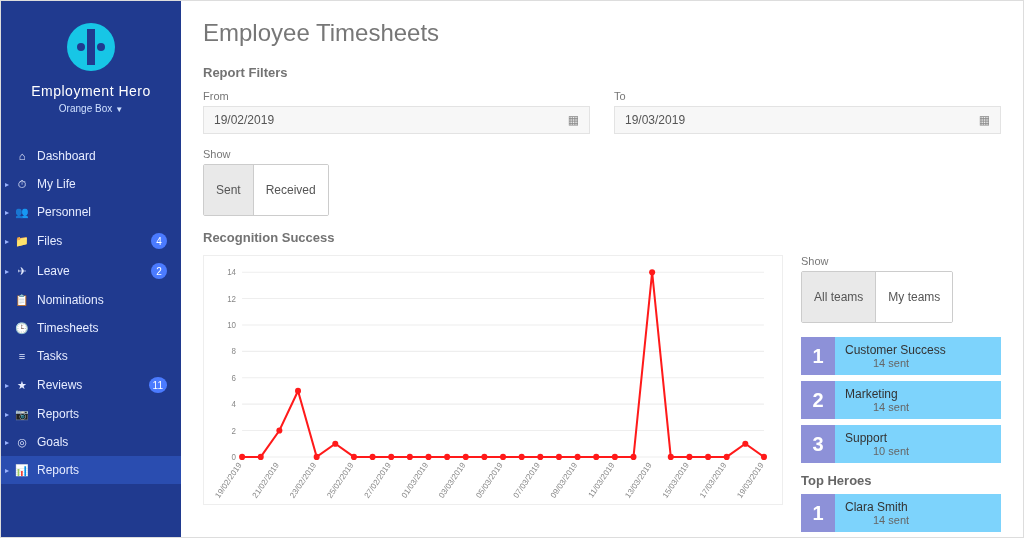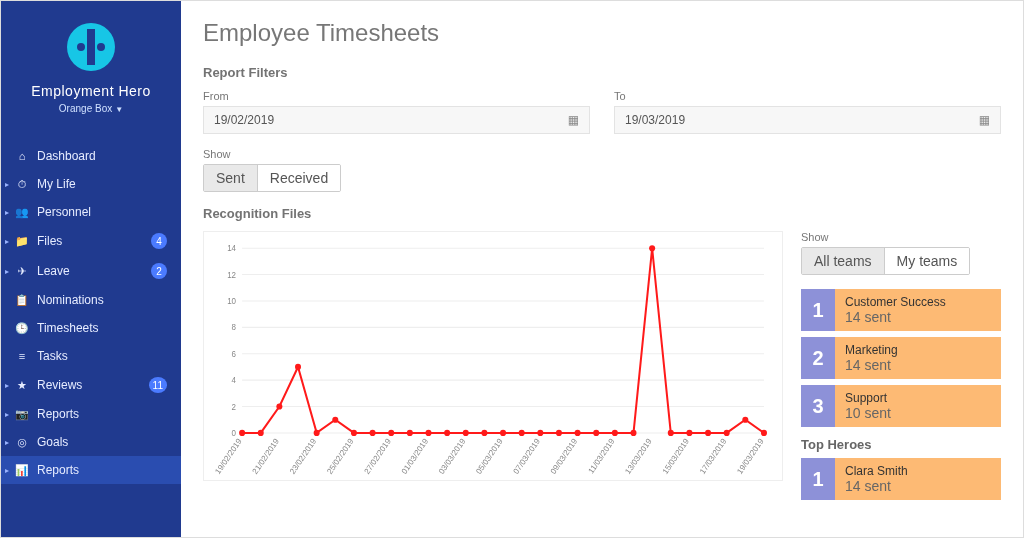--- a/index.html
+++ b/index.html
@@ -24,38 +24,38 @@
 .main { flex:1; padding: 18px 22px; overflow: hidden; }
 h1.page-title { font-size: 24px; font-weight: 300; color: #777; margin-bottom: 18px; }
 .panel { background: #fff; }
 .section-head { font-size: 13px; font-weight: 700; color: #737373; margin-bottom: 10px; }
 .filters-row { display:flex; gap: 24px; margin-bottom: 14px; }
 .filter { flex:1; }
 .field-label { font-size: 11px; color:#777; margin-bottom:4px; display:block; }
 .date-input { display:flex; align-items:center; border:1px solid #e3e3e3; background:#f7f7f7; padding: 6px 10px; font-size:12px; color:#555; justify-content:space-between;}
 .cal-icon { color:#888; font-size:12px; }
 .toggle-group { display:inline-flex; border:1px solid #ccc; border-radius:2px; overflow:hidden; margin-bottom: 14px;}
-.toggle-btn { padding: 5px 12px; font-size:14px; background:#fff; color:#555; cursor:pointer; }
+.toggle-btn { padding: 18px 12px; font-size:12px; background:#fff; color:#555; cursor:pointer; }
 .toggle-btn.active { background:#e9e9e9; }
 .toggle-btn + .toggle-btn { border-left:1px solid #ccc; }
 .report-row { display:flex; gap: 18px; }
 .chart-area { flex:1; border:1px solid #eee; padding: 8px 8px 4px 8px; position:relative; height: 250px; }
 .chart-svg { width:100%; height:100%; display:block; }
 .grid-line { stroke:#eee; stroke-width:1; }
 .data-line { stroke:#ff1a1a; stroke-width:2; fill:none; }
 .data-dot { fill:#ff1a1a; }
 .tick-label { font-size:8px; fill:#888; }
 .side-col { width: 200px; }
 .side-head { font-size: 13px; font-weight:700; color:#666; margin: 10px 0 6px; }
 .rank-card { display:flex; margin-bottom:6px; }
 .rank-num { width: 34px; background:#8b8fd9; color:#fff; display:flex; align-items:center; justify-content:center; font-size:20px; font-weight:700; }
 .rank-num { background:#8d91d8; }
-.rank-body { flex:1; background:#fdba74; padding: 6px 10px; }
+.rank-body { flex:1; background:#7dd3fc; padding: 6px 10px; }
 .rank-body .rname { font-size:12px; color:#333; font-weight:500; }
-.rank-body .rsub { font-size:14px; color:#666; }
+.rank-body .rsub { font-size:11px; color:#666;margin-left:28px; }
 </style>
 </head>
 <body>
 
 <div class="app">
 
   <aside class="sidebar" style="background:#203a8f;">
     <div class="brand">
       <div class="brand-logo">
         <svg viewBox="0 0 56 56">
@@ -152,21 +152,21 @@
           </div>
         </div>
       </div>
 
       <label class="field-label">Show</label>
       <div class="toggle-group">
         <div class="toggle-btn active">Sent</div>
         <div class="toggle-btn">Received</div>
       </div>
 
-      <div class="section-head">Recognition Files</div>
+      <div class="section-head">Recognition Success</div>
 
       <div class="report-row">
         <div class="chart-area">
           <svg class="chart-svg" id="chart" viewBox="0 0 560 230" preserveAspectRatio="none">
               <line class="grid-line" x1="30" y1="188" x2="550" y2="188"></line>
               <text class="tick-label" x="24" y="191" text-anchor="end">0</text>
               <line class="grid-line" x1="30" y1="162.28571428571428" x2="550" y2="162.28571428571428"></line>
               <text class="tick-label" x="24" y="165.28571428571428" text-anchor="end">2</text>
               <line class="grid-line" x1="30" y1="136.57142857142858" x2="550" y2="136.57142857142858"></line>
               <text class="tick-label" x="24" y="139.57142857142858" text-anchor="end">4</text>

